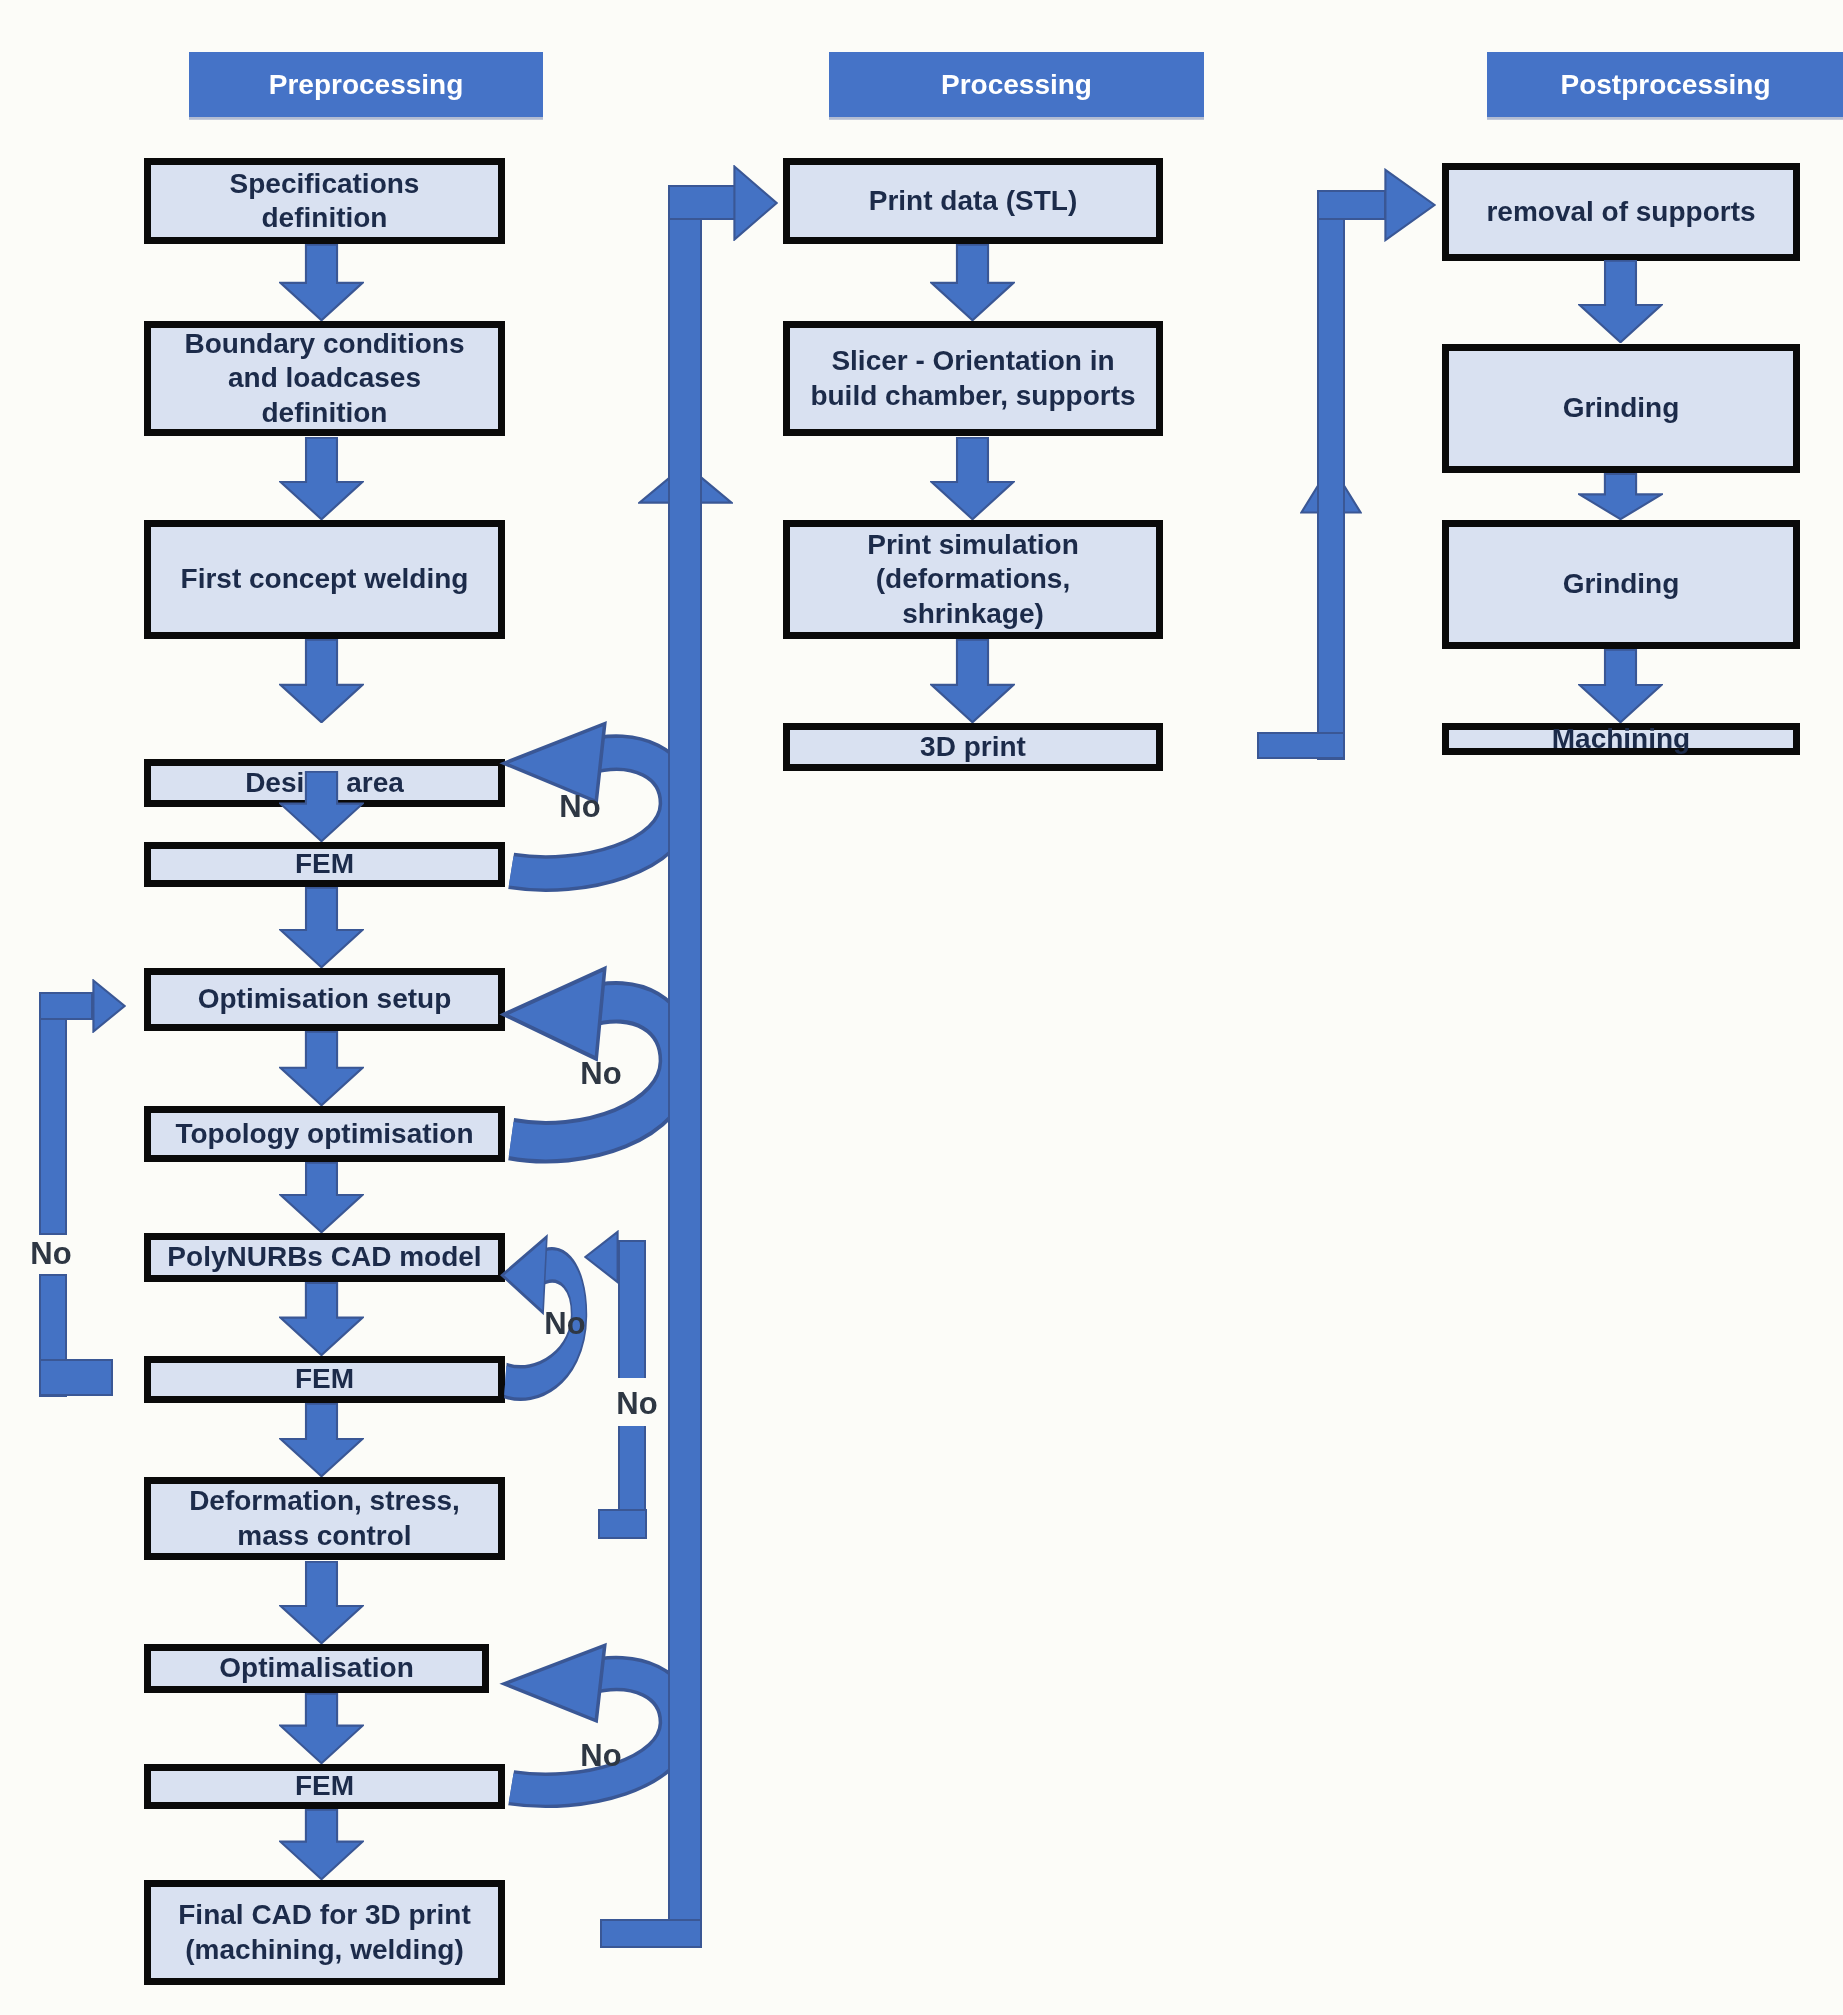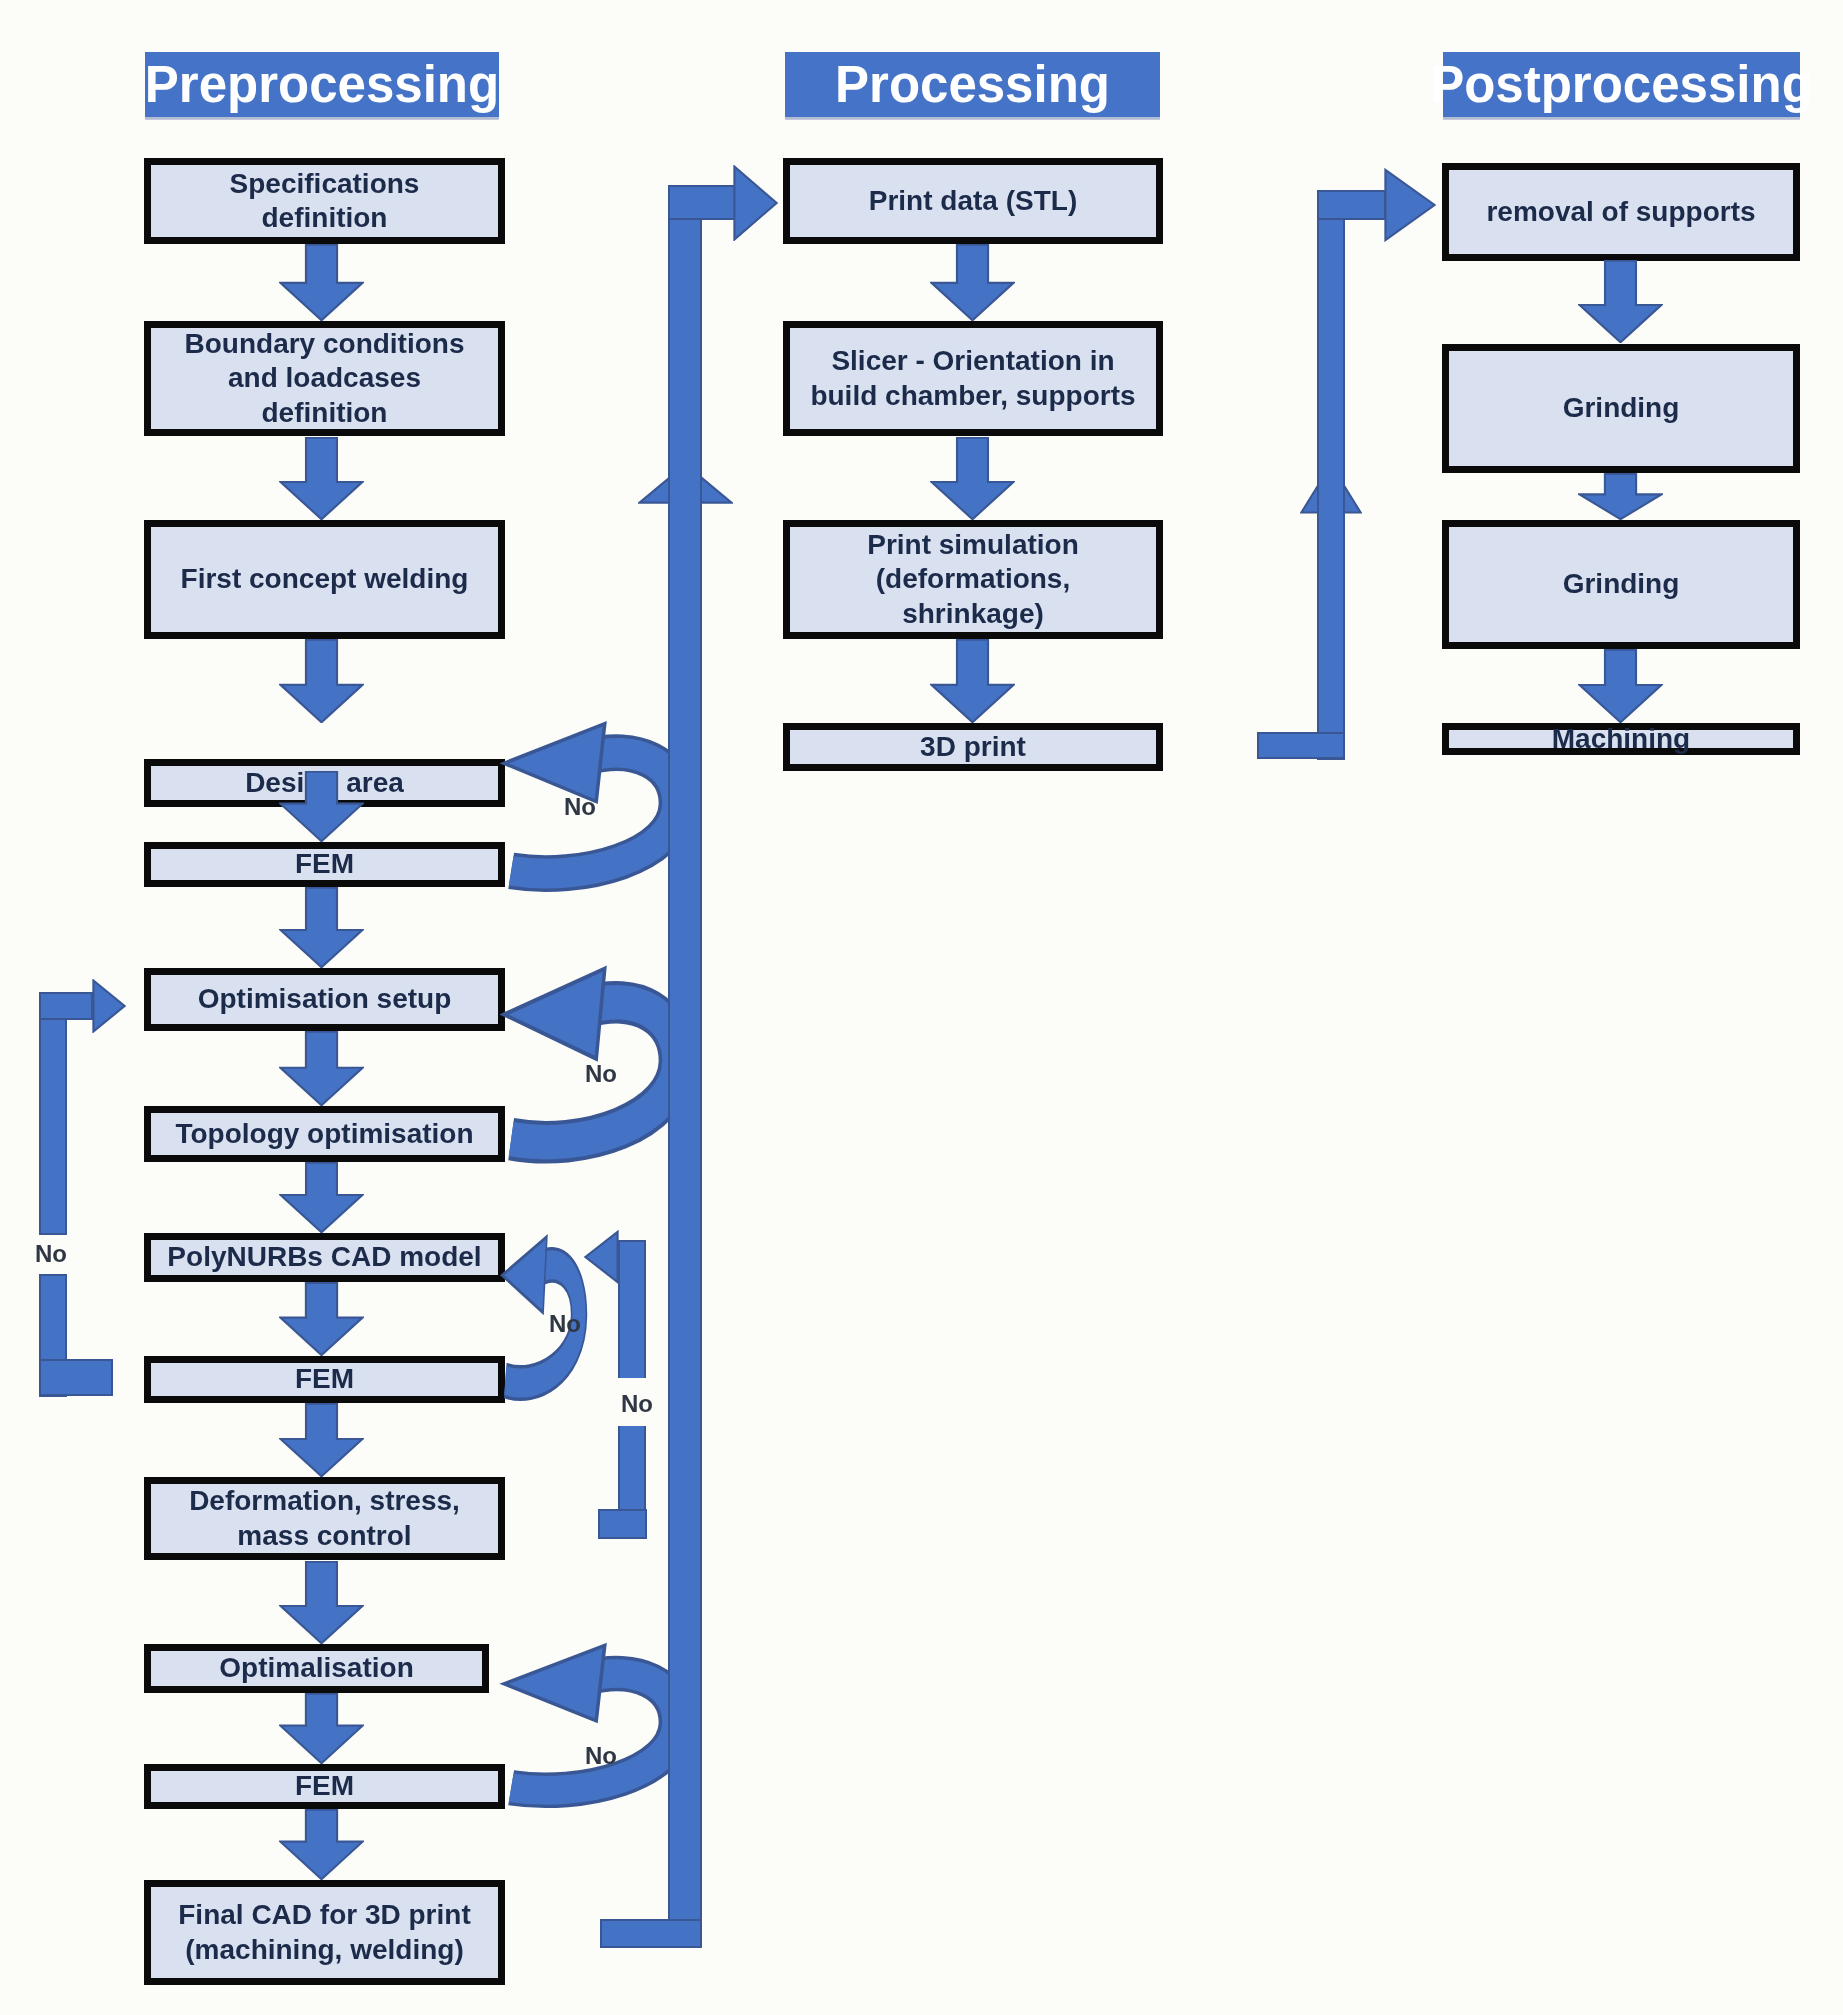--- a/index.html
+++ b/index.html
@@ -6,32 +6,33 @@
     --accent:#4573C7; --box-fill:#D9E1F1; --box-border:#0A0A0A; --box-text:#1C2B4A;
     --arrow:#4472C4; --arrow-outline:#3A5795; --no-text:#2E3743; --title-text:#FFFFFF;
     --background:#FCFCF8;
   }
   html,body{margin:0;padding:0;}
   body{font-family:"Liberation Sans", sans-serif; background:#fff;}
   #canvas{position:relative; width:1843px; height:2015px; background:var(--background); overflow:hidden;}
   .title-bar{
     position:absolute; background:var(--accent); color:var(--title-text);
     display:flex; align-items:center; justify-content:center;
-    font-size:51px; font-weight:bold; box-sizing:border-box;
+    font-size:28px; font-weight:bold; box-sizing:border-box;
     box-shadow:0 2.8px 0 rgba(40,70,140,.35);
+    margin-left:44px;
   }
   .step{
     position:absolute; background:var(--box-fill); border:7.8px solid var(--box-border);
     display:flex; align-items:center; justify-content:center; text-align:center;
     font-size:28px; font-weight:bold; color:var(--box-text); line-height:1.22;
     padding:0 12.7px; box-sizing:border-box;
   }
   .no{
     position:absolute; transform:translate(-50%,-50%);
-    font-size:24px; font-weight:bold; color:var(--no-text); white-space:nowrap; z-index:6;
+    font-size:31px; font-weight:bold; color:var(--no-text); white-space:nowrap; z-index:6;
   }
   .bar{position:absolute; background:var(--arrow); border:2.1px solid var(--arrow-outline); box-sizing:border-box; z-index:3;}
   .conn{position:absolute; z-index:2;}
   .head{position:absolute; z-index:4;}
   .whitepatch{position:absolute; background:var(--background); z-index:5;}
 </style>
 </head>
 <body>
 
 <div id="canvas">

